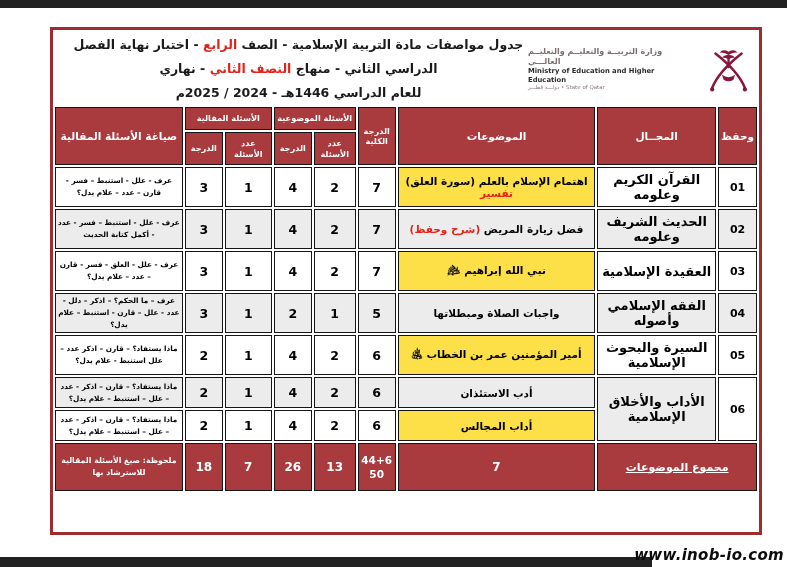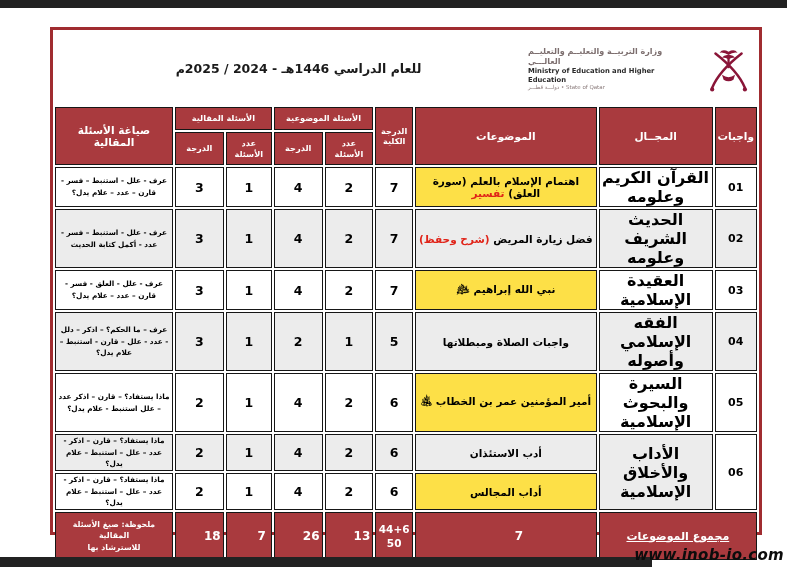--- a/index.html
+++ b/index.html
@@ -30,28 +30,28 @@
   .spec th,.spec td{
     border:1.6px solid #161616;text-align:center;vertical-align:middle;
     font-weight:bold;padding:0 2px;box-sizing:border-box;overflow:hidden;
   }
   .hdr{background:#a93a3e;color:#ffffff;font-size:10.5px;}
   .hdr-small{font-size:8.2px;line-height:1.25;margin-left:20px;}
   .pre{white-space:pre-line;}
   .row-h{height:40px;}
   .row-s{height:31px;}
   td.c-num{font-size:11px;background:#ffffff;}
-  td.c-domain{font-size:16px;background:#ffffff;}
+  td.c-domain{font-size:13px;background:#ffffff;}
   td.c-topic{font-size:10.5px;background:#fde047;}
   td.c-val{font-size:12.5px;background:#ffffff;}
   td.c-phrase{font-size:7.3px;line-height:1.6;background:#ffffff;}
   td.gray{background:#ececec;}
   .tot td{background:#a93a3e;color:#ffffff;}
   .tot{height:48px;}
-  .tot .t-val{font-size:12px;padding-left:28px;}
+  .tot .t-val{font-size:12px;}
   .tot .t-frac{font-size:10.5px;line-height:1.35;}
   .tot .t-label{font-size:11px;text-decoration:underline;}
   .tot .t-note{font-size:7.8px;line-height:1.5;}
   
   .bottom-bar{position:absolute;left:0;top:557px;width:652px;height:10px;background:#222222;}
   .site-url{
     position:absolute;right:3px;top:546px;font-size:15px;font-weight:bold;
     font-style:italic;color:#0c0c0c;letter-spacing:0.3px;
     font-family:"DejaVu Sans",sans-serif;
   }
@@ -79,39 +79,40 @@
           <circle cx="50" cy="56" r="2.6"></circle>
         </g>
       </svg>
       <div class="ministry-text">
         <div class="ministry-ar">وزارة التربيــة والتعليــم والتعليــم العالـــي</div>
         <div class="ministry-en">Ministry of Education and Higher Education</div>
         <div class="ministry-state">دولـــة قطـــر • State of Qatar</div>
       </div>
     </div>
     <div class="title-block">
+      <div class="title-line"><span>جدول مواصفات مادة التربية الإسلامية - الصف </span><span class="red-text">الرابع</span><span> - اختبار نهاية الفصل الدراسي الثاني - منهاج </span><span class="red-text">النصف الثاني</span><span> - نهاري</span></div>
       <div class="title-line">للعام الدراسي 1446هـ - 2024 / 2025م</div>
     </div>
   </div>
 
   <table class="spec">
     <colgroup>
       <col style="width:34px">
         <col style="width:119px">
         <col style="width:198px">
         <col style="width:38px">
       <col style="width:42px">
         <col style="width:38px">
         <col style="width:47px">
         <col style="width:38px">
         <col style="width:128px">
     </colgroup>
     <thead>
       <tr style="height:23px">
-        <th class="hdr" rowspan="2">واجبات</th>
+        <th class="hdr" rowspan="2">وحفظ</th>
         <th class="hdr" rowspan="2">المجــال</th>
         <th class="hdr" rowspan="2">الموضوعات</th>
         <th class="hdr hdr-small pre" rowspan="2">الدرجة
 الكلية</th>
         <th class="hdr hdr-small" colspan="2">الأسئلة الموضوعية</th>
         <th class="hdr hdr-small" colspan="2">الأسئلة المقالية</th>
         <th class="hdr" rowspan="2">صياغة الأسئلة المقالية</th>
       </tr>
       <tr style="height:33px">
         <th class="hdr hdr-small pre">عدد

